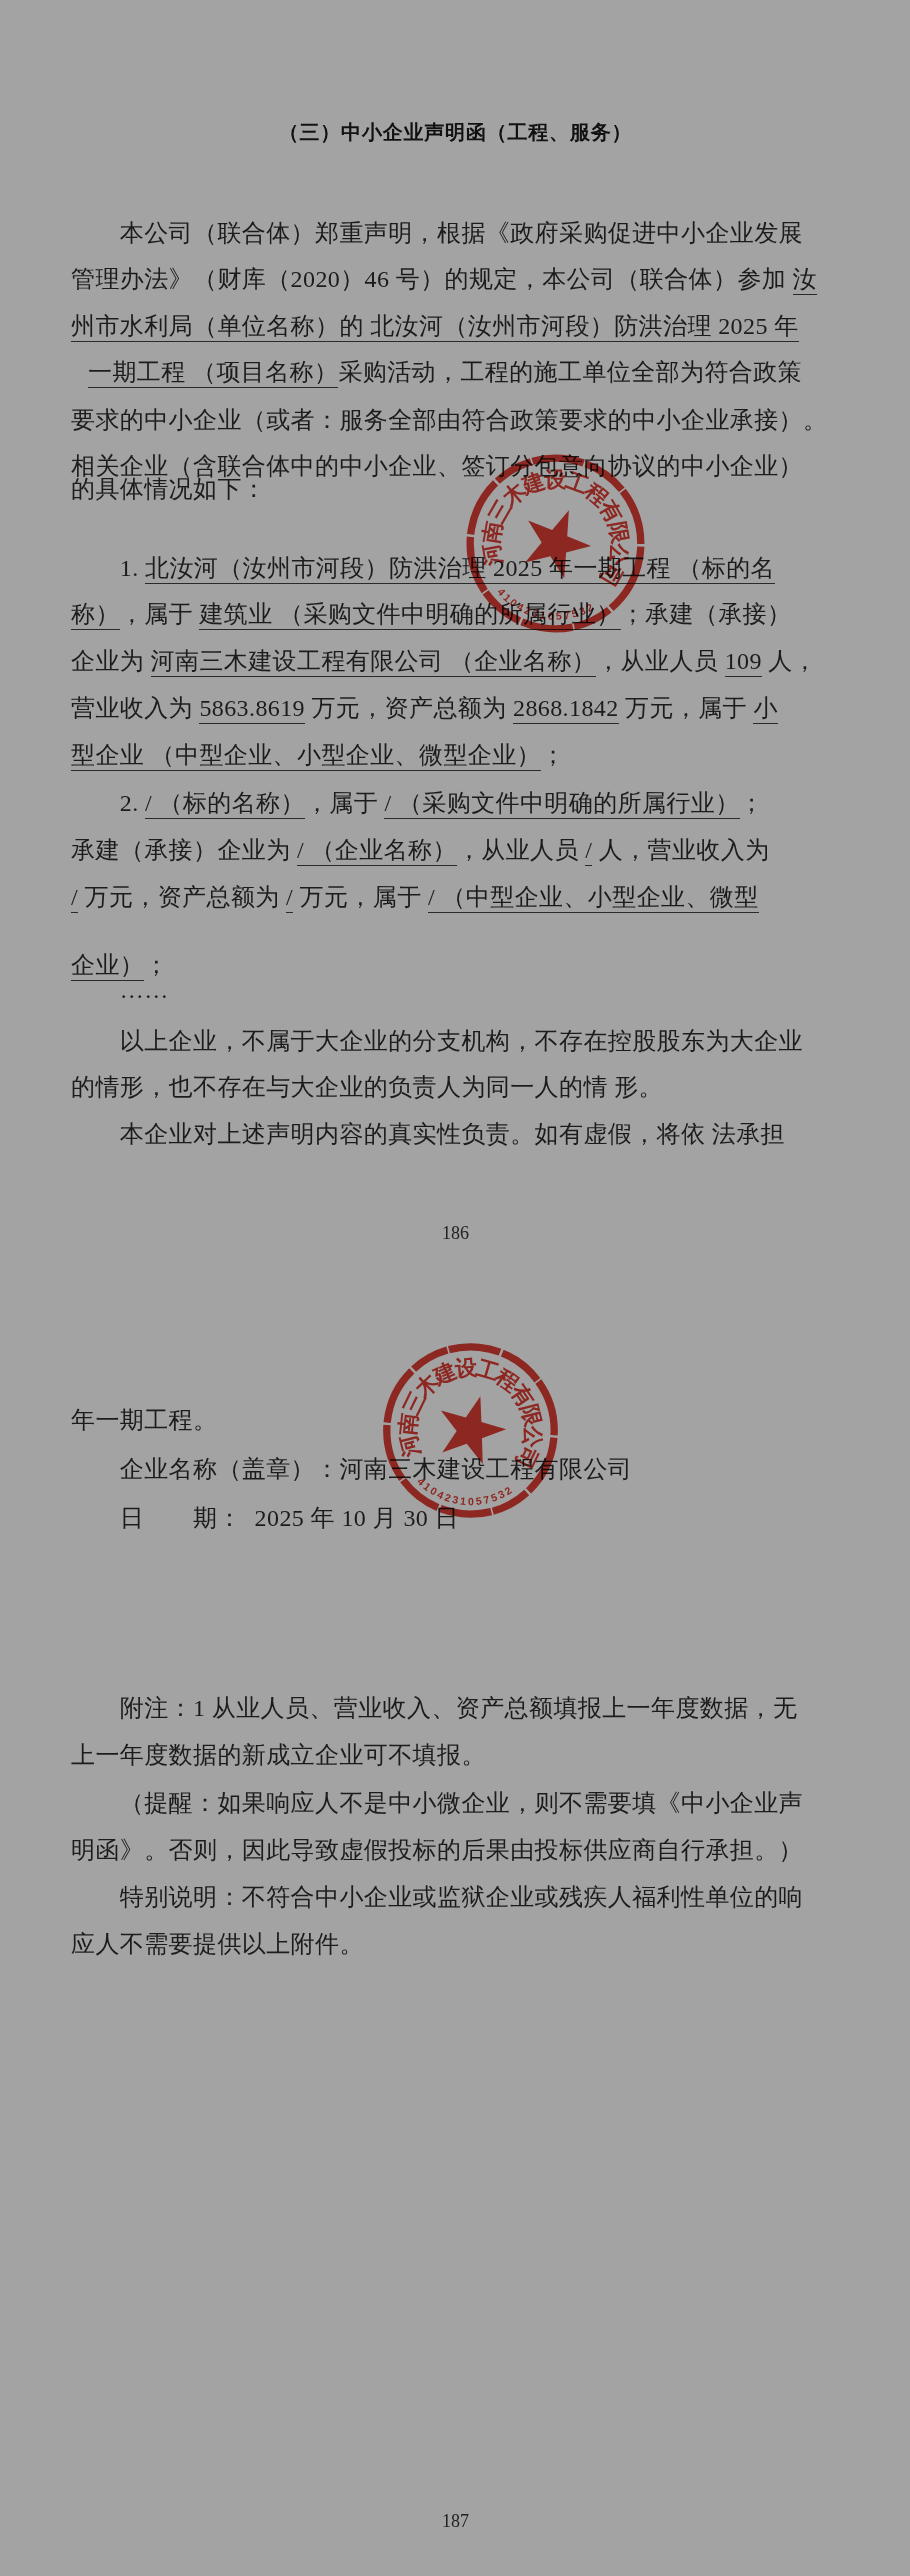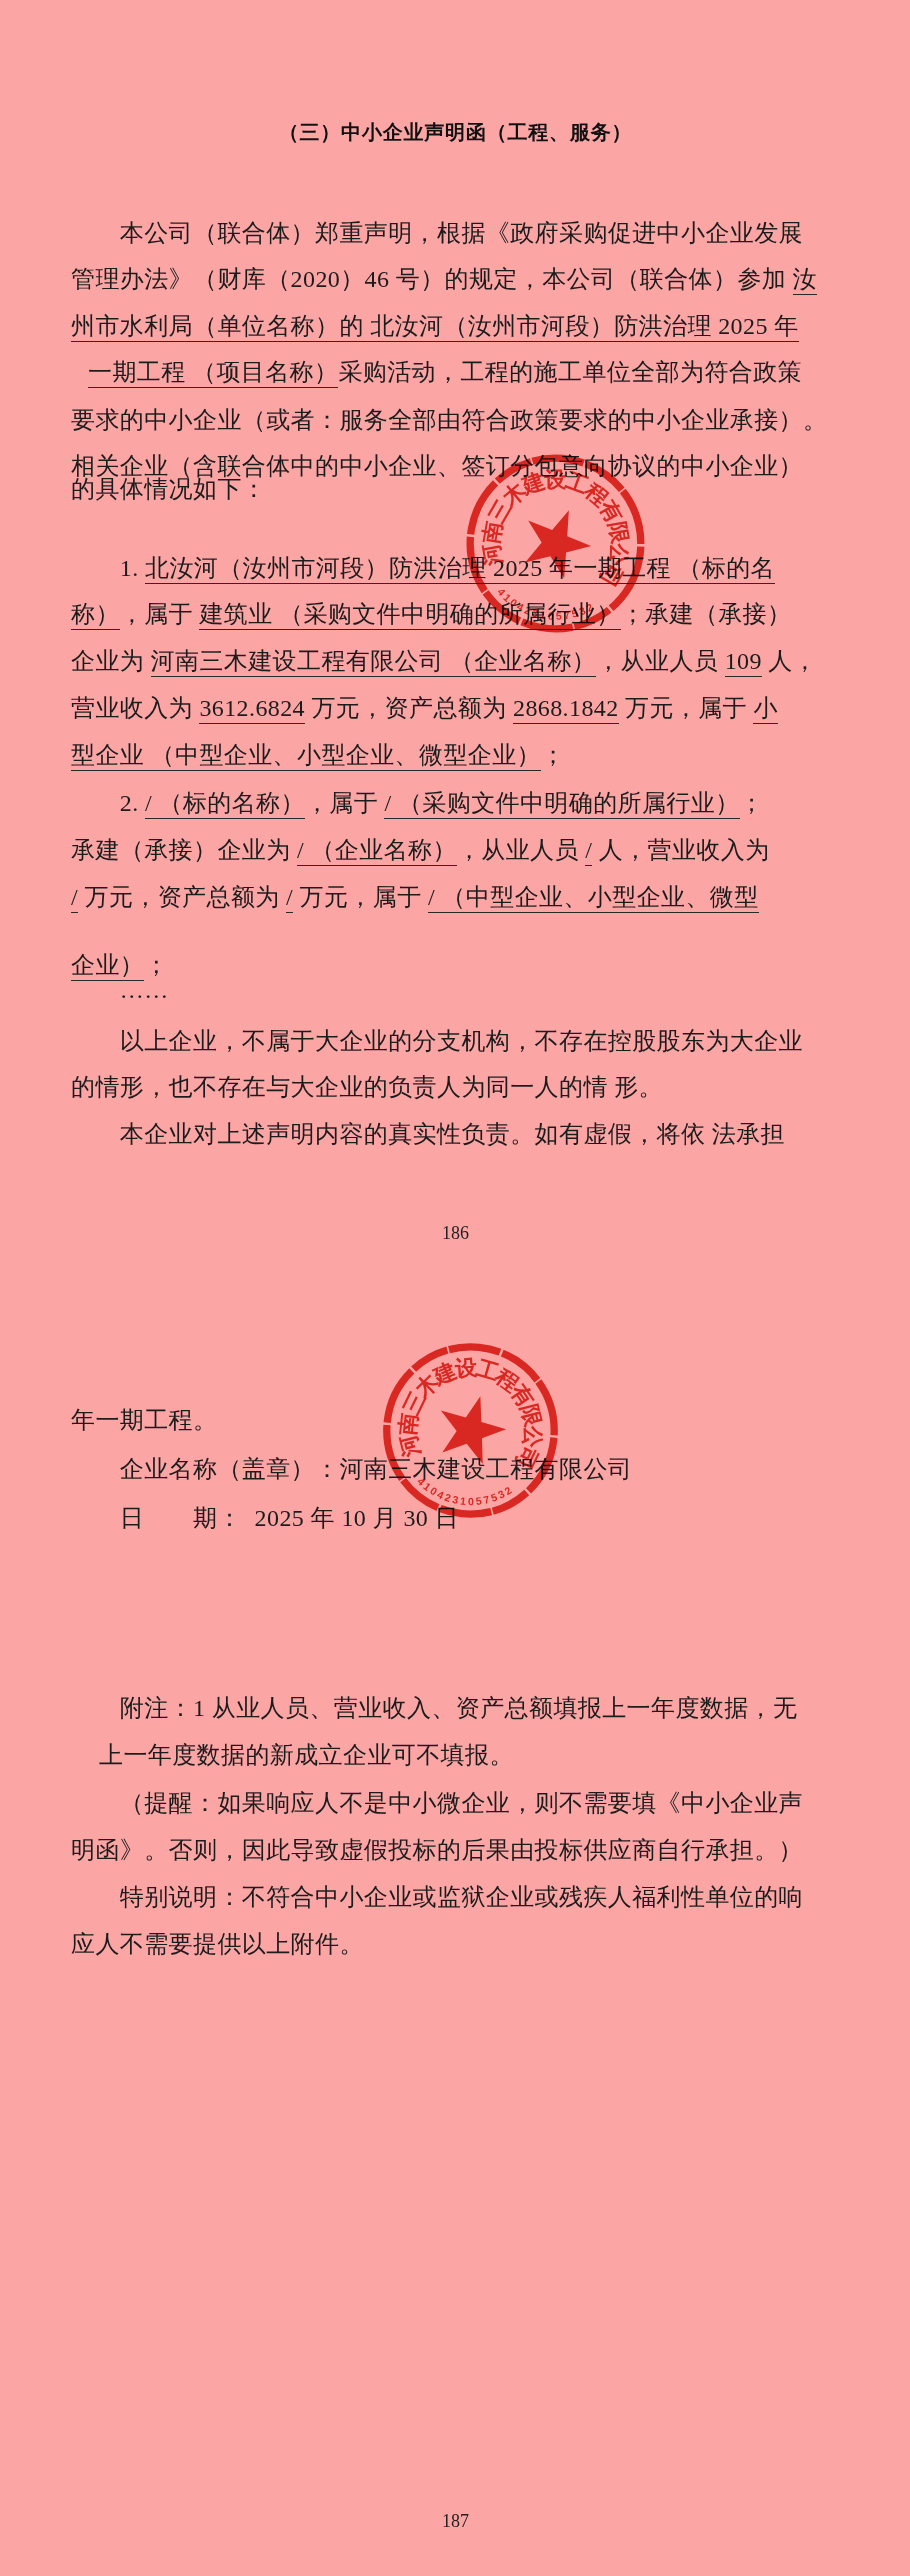--- a/index.html
+++ b/index.html
@@ -1,17 +1,17 @@
 <!DOCTYPE html>
 <html style="font-size:13px"><head>
 <meta charset="utf-8">
 <style>
   html,body{margin:0;padding:0;background:#ffffff;}
   .page{
-    position:relative;width:911px;height:2576px;background:#fca5a5;
+    position:relative;width:911px;height:2576px;background:#a3a3a3;
     font-family:"Liberation Serif","DejaVu Serif",serif;color:#1c1c1c;overflow:hidden;
   }
   .title{
     position:absolute;top:122px;left:0;width:100%;text-align:center;margin:0;
     font-size:20px;font-weight:700;letter-spacing:0.8px;line-height:1;
     font-family:"Liberation Sans","DejaVu Sans",sans-serif;color:#111;
   }
   .line{
     position:absolute;left:71px;font-size:24px;line-height:34px;height:34px;
     white-space:pre;letter-spacing:0.4px;
@@ -31,35 +31,35 @@
       <div class="line" style="top: 216px;"><span>　　本公司（联合体）郑重声明，根据《政府采购促进中小企业发展</span></div>
       <div class="line" style="top: 262px;"><span>管理办法》（财库（2020）46 号）的规定，本公司（联合体）参加 </span><span class="u">汝</span></div>
       <div class="line" style="top: 309px;"><span class="u">州市水利局（单位名称）的 北汝河（汝州市河段）防洪治理 2025 年</span></div>
       <div class="line" style="top: 355px; margin-left: 17px;"><span class="u">一期工程 （项目名称）</span><span>采购活动，工程的施工单位全部为符合政策</span></div>
       <div class="line" style="top: 403px;"><span>要求的中小企业（或者：服务全部由符合政策要求的中小企业承接）。</span></div>
       <div class="line" style="top: 449px;"><span>相关企业（含联合体中的中小企业、签订分包意向协议的中小企业）</span></div>
       <div class="line" style="top: 472px;"><span>的具体情况如下：</span></div>
       <div class="line" style="top: 551px;"><span>　　1. </span><span class="u">北汝河（汝州市河段）防洪治理 2025 年一期工程 （标的名</span></div>
       <div class="line" style="top: 597px;"><span class="u">称）</span><span>，属于 </span><span class="u">建筑业 （采购文件中明确的所属行业）</span><span>；承建（承接）</span></div>
       <div class="line" style="top: 644px;"><span>企业为 </span><span class="u">河南三木建设工程有限公司 （企业名称）</span><span>，从业人员 </span><span class="u">109</span><span> 人，</span></div>
-      <div class="line" style="top: 691px;"><span>营业收入为 </span><span class="u">3612.6824</span><span> 万元，资产总额为 </span><span class="u">2868.1842</span><span> 万元，属于 </span><span class="u">小</span></div>
+      <div class="line" style="top: 691px;"><span>营业收入为 </span><span class="u">5863.8619</span><span> 万元，资产总额为 </span><span class="u">2868.1842</span><span> 万元，属于 </span><span class="u">小</span></div>
       <div class="line" style="top: 738px;"><span class="u">型企业 （中型企业、小型企业、微型企业）</span><span>；</span></div>
       <div class="line" style="top: 786px;"><span>　　2. </span><span class="u">/ （标的名称）</span><span>，属于 </span><span class="u">/ （采购文件中明确的所属行业）</span><span>；</span></div>
       <div class="line" style="top: 833px;"><span>承建（承接）企业为 </span><span class="u">/ （企业名称）</span><span>，从业人员 </span><span class="u">/</span><span> 人，营业收入为</span></div>
       <div class="line" style="top: 880px;"><span class="u">/</span><span> 万元，资产总额为 </span><span class="u">/</span><span> 万元，属于 </span><span class="u">/ （中型企业、小型企业、微型</span></div>
       <div class="line" style="top: 926px; margin-top: 22px;"><span class="u">企业）</span><span>；</span></div>
       <div class="line" style="top: 973px;"><span>　　……</span></div>
       <div class="line" style="top: 1024px;"><span>　　以上企业，不属于大企业的分支机构，不存在控股股东为大企业</span></div>
       <div class="line" style="top: 1070px;"><span>的情形，也不存在与大企业的负责人为同一人的情 形。</span></div>
       <div class="line" style="top: 1117px;"><span>　　本企业对上述声明内容的真实性负责。如有虚假，将依 法承担</span></div>
       <div class="line" style="top: 1403px;"><span>年一期工程。</span></div>
       <div class="line" style="top: 1452px;"><span>　　企业名称（盖章）：河南三木建设工程有限公司</span></div>
       <div class="line" style="top: 1501px;"><span>　　日　　期：  2025 年 10 月 30 日</span></div>
       <div class="line" style="top: 1691px;"><span>　　附注：1 从业人员、营业收入、资产总额填报上一年度数据，无</span></div>
-      <div class="line" style="top: 1738px; margin-left: 28px;"><span>上一年度数据的新成立企业可不填报。</span></div>
+      <div class="line" style="top: 1738px;"><span>上一年度数据的新成立企业可不填报。</span></div>
       <div class="line" style="top: 1786px;"><span>　　（提醒：如果响应人不是中小微企业，则不需要填《中小企业声</span></div>
       <div class="line" style="top: 1833px;"><span>明函》。否则，因此导致虚假投标的后果由投标供应商自行承担。）</span></div>
       <div class="line" style="top: 1880px;"><span>　　特别说明：不符合中小企业或监狱企业或残疾人福利性单位的响</span></div>
       <div class="line" style="top: 1927px;"><span>应人不需要提供以上附件。</span></div>
     </div>
   <div class="pagenum" style="top:1188px">186</div>
   <div class="pagenum" style="top:2476px">187</div>
 <svg class="seal" width="195" height="195" viewBox="-120 -120 240 240" style="left: 458px; top: 446px;">
       <g transform="rotate(10)">
         <circle r="105" fill="none" stroke="#d8271d" stroke-width="9" stroke-dasharray="72 3 48 2 64 3 55 2 70 3"></circle>

